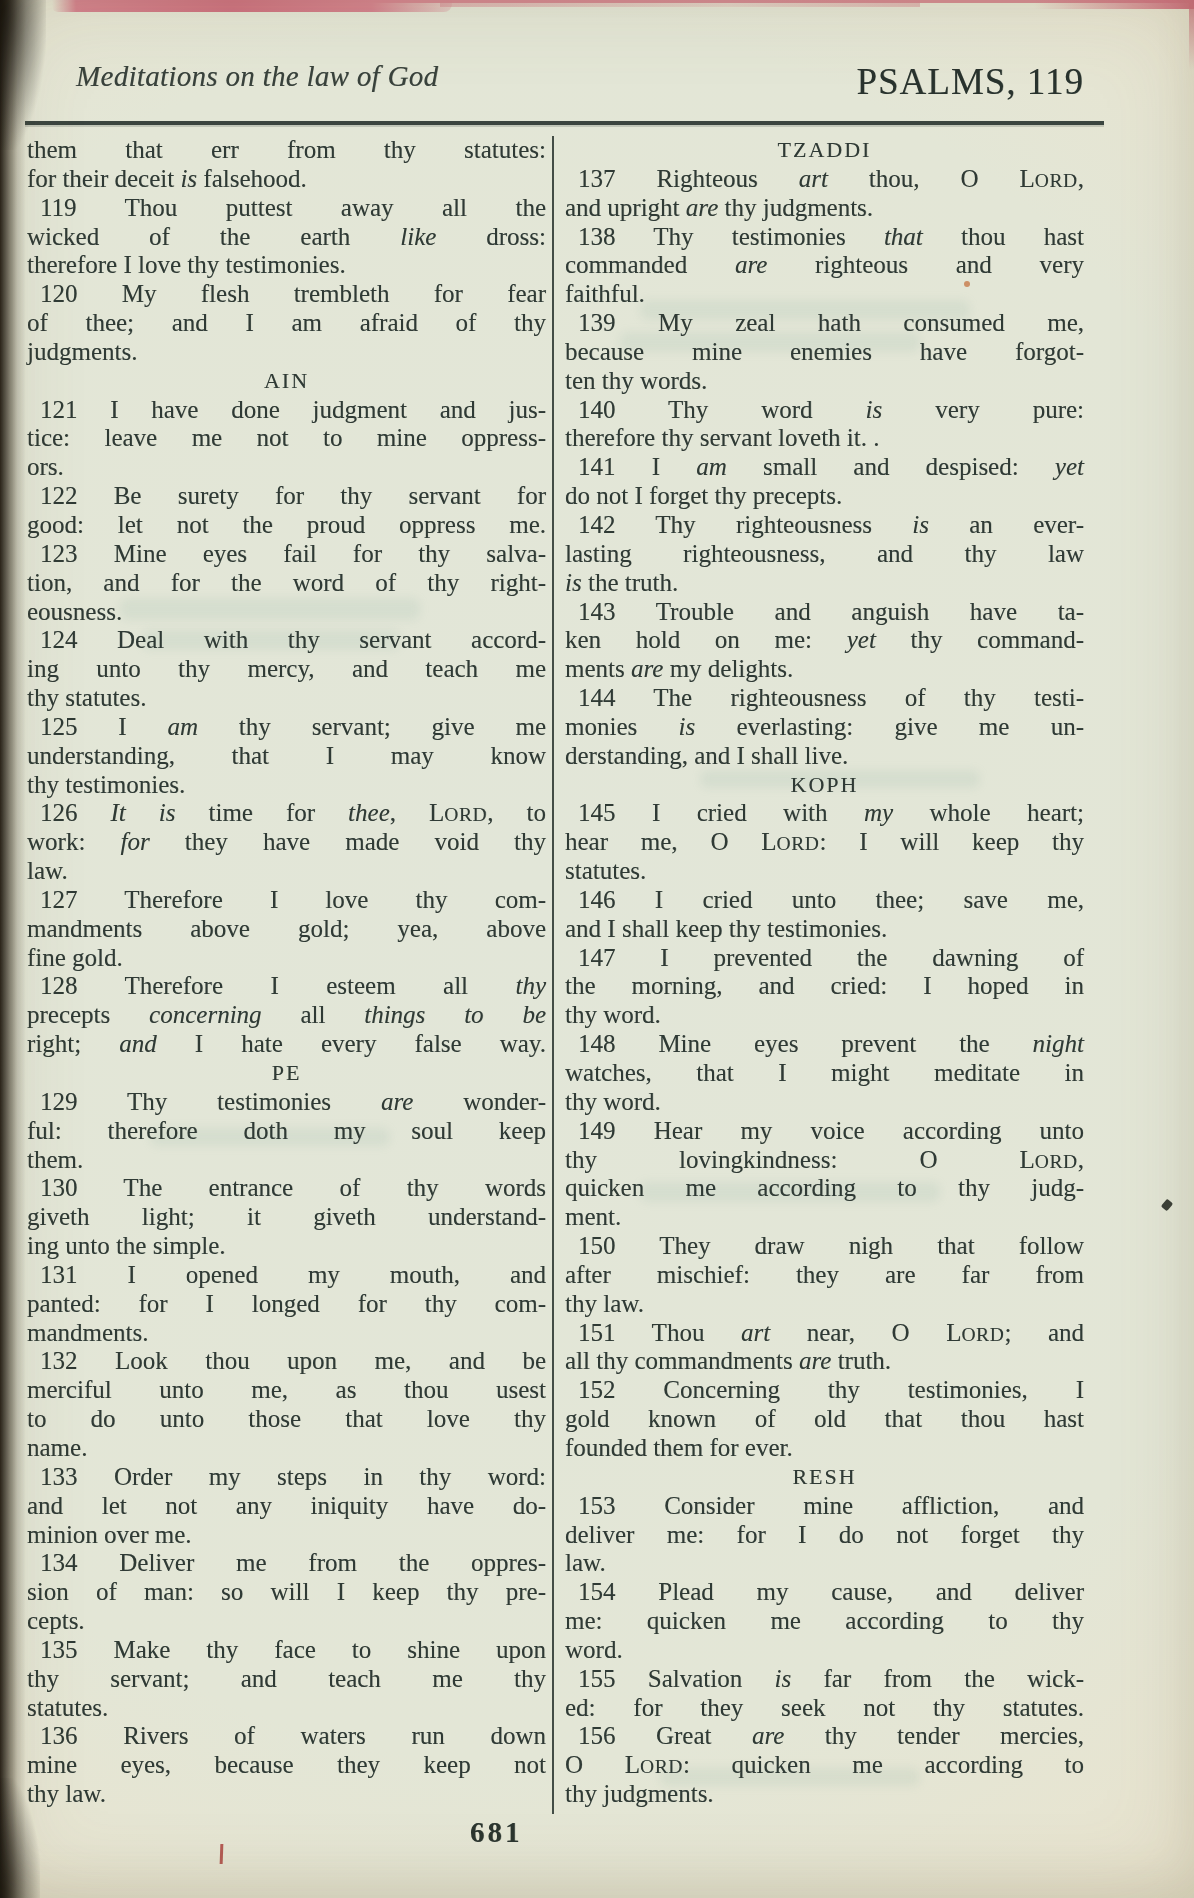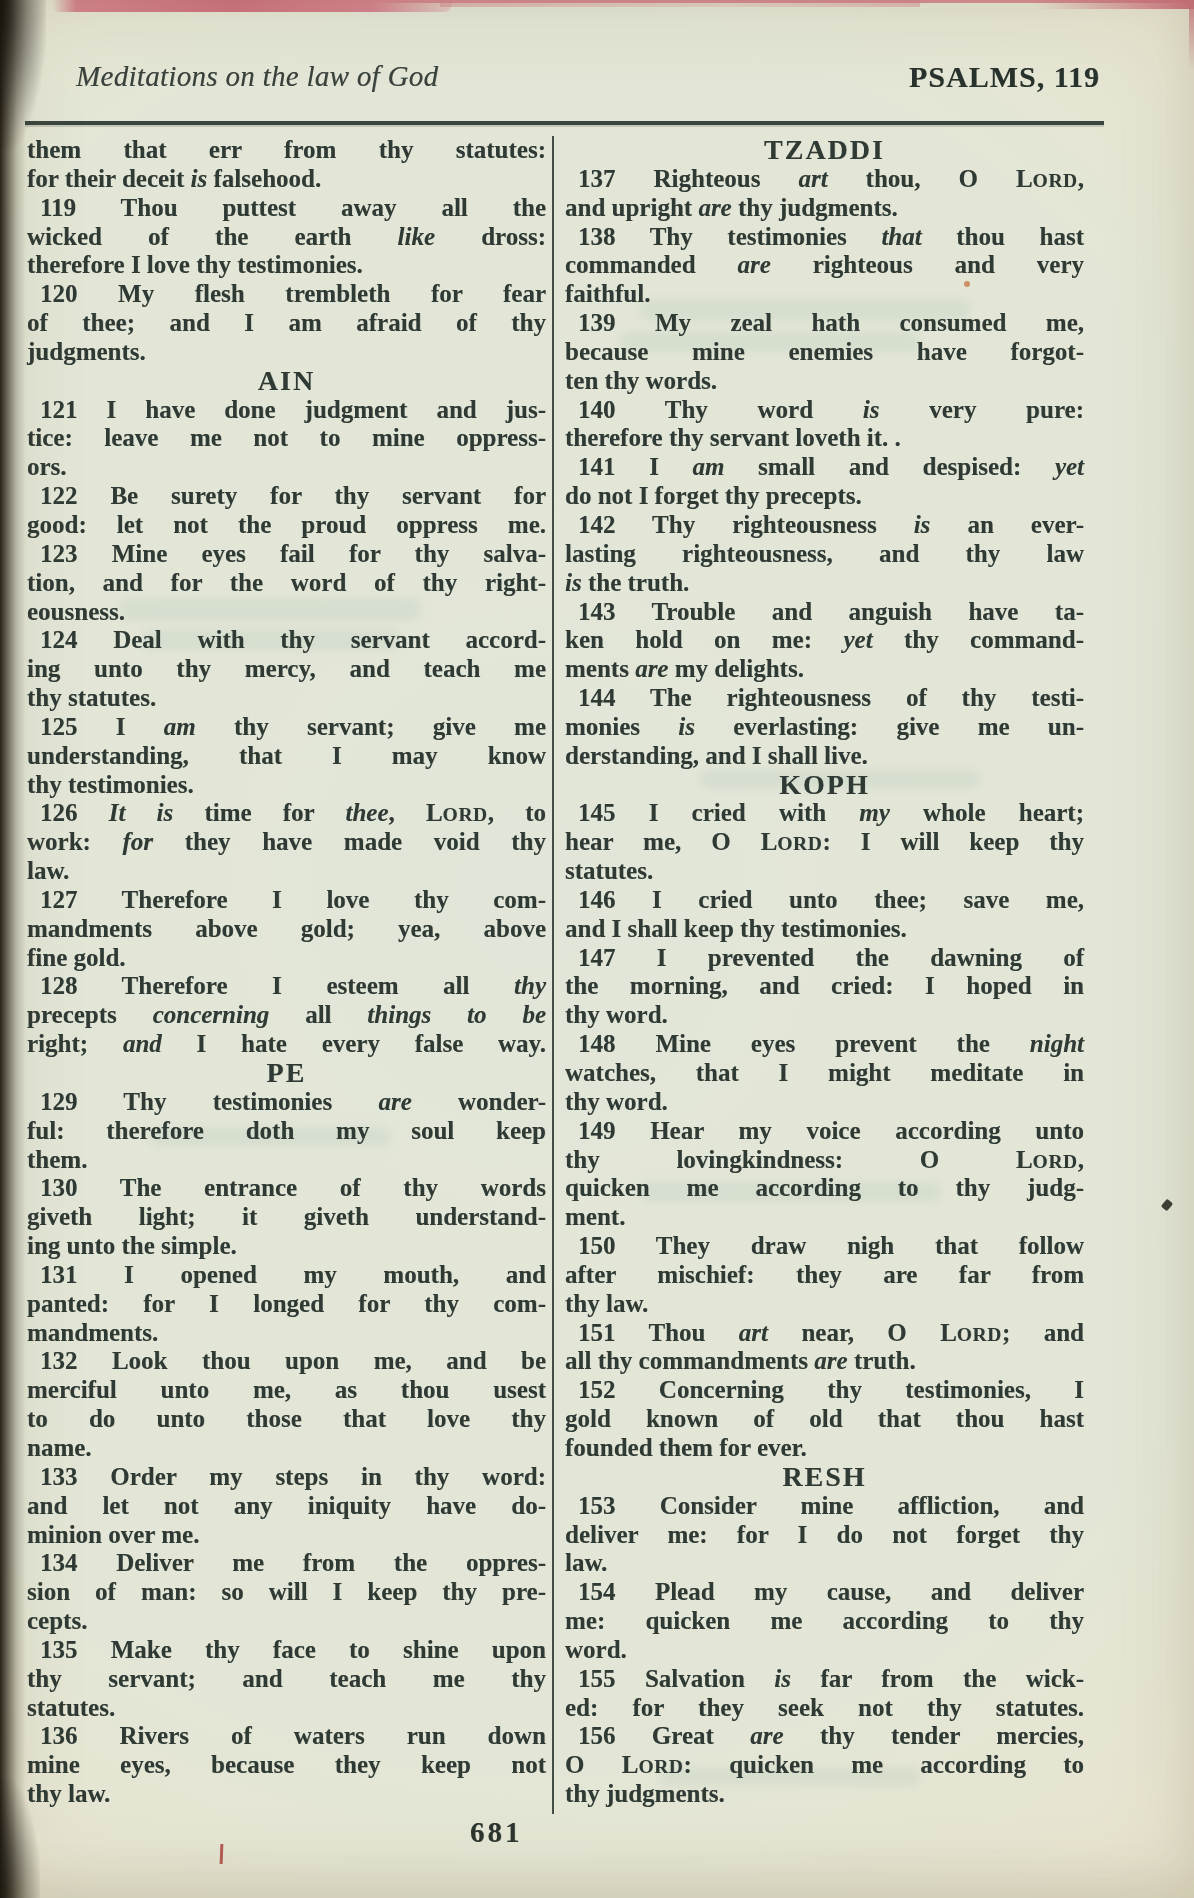--- a/index.html
+++ b/index.html
@@ -33,35 +33,35 @@
   .pink-band-mid{position:absolute;top:0;left:440px;width:480px;height:7px;
     background:linear-gradient(to right, rgba(212,131,142,.5), rgba(212,131,142,.2) 60%, rgba(212,131,142,.45));}
   .pink-line{position:absolute;top:0;left:240px;right:0;height:3px;background:rgba(207,111,126,.75);}
   .pink-corner{position:absolute;top:0;right:0;width:160px;height:9px;
     background:linear-gradient(to left, #cf6f7e, rgba(207,111,126,0));}
   .pink-right{position:absolute;top:0;right:0;width:5px;height:70px;
     background:linear-gradient(to bottom, rgba(207,111,126,.8), rgba(207,111,126,0));}
   
   .running-head{position:absolute;left:32px;top:60px;font-style:italic;font-size:29px;
     color:#39423c;text-shadow:.4px .4px 0 rgba(57,66,60,.5);letter-spacing:.3px;margin-left:44px;}
-  .book-ref{position:absolute;right:94px;top:60px;font-weight:700;font-size:30px;
+  .book-ref{position:absolute;right:110px;top:60px;font-weight:400;font-size:37px;
     color:#29332e;letter-spacing:1px;text-shadow:.4px .4px 0 rgba(41,51,46,.4);}
   .rule{position:absolute;left:25px;top:121px;width:1079px;height:4px;background:#3b453f;
     box-shadow:0 2px 0 rgba(59,69,63,.2);}
   
   .col{position:absolute;top:136px;width:519px;color:var(--ink);
-    font-size:25px;font-weight:700;line-height:var(--lh);
+    font-size:25px;font-weight:400;line-height:var(--lh);
     text-shadow:.3px .3px 0 rgba(47,58,53,.35);}
   .col.left{left:27px;}
   .col.right{left:565px;}
   .divider{position:absolute;left:552px;top:136px;width:2px;height:1678px;background:#434d46;}
   .line{height:var(--lh);white-space:nowrap;}
   .line.just{white-space:normal;text-align:justify;text-align-last:justify;text-justify:inter-word;}
   .line.verse{text-indent:13px;}
-  .line.heading{text-align:center;text-align-last:center;font-size:28px;letter-spacing:2px;text-indent:0;}
+  .line.heading{text-align:center;text-align-last:center;font-size:22px;letter-spacing:2px;text-indent:0;}
   .line em{font-style:italic;}
   .lord > span{font-size:.78em;letter-spacing:.6px;margin-top:29px;}
   
   .page-num{position:absolute;left:470px;top:1816px;width:110px;
     font-weight:700;font-size:29px;letter-spacing:3px;color:#2b352f;
     text-shadow:.4px .4px 0 rgba(43,53,47,.4);}
   
   .ghost{position:absolute;background:rgba(133,168,157,.13);filter:blur(4px);border-radius:8px;}
   
   .speck{position:absolute;}

